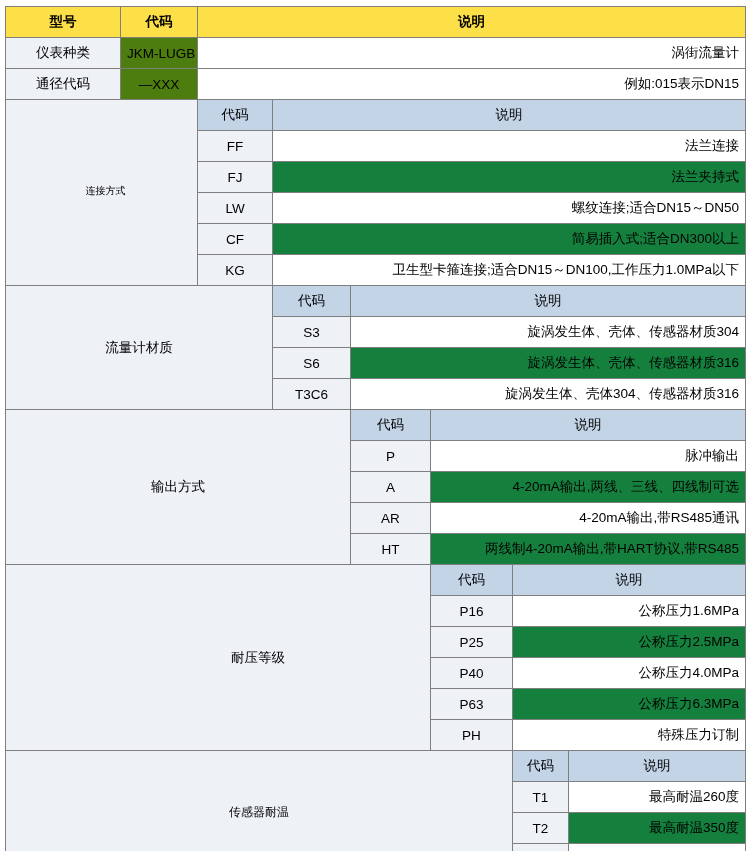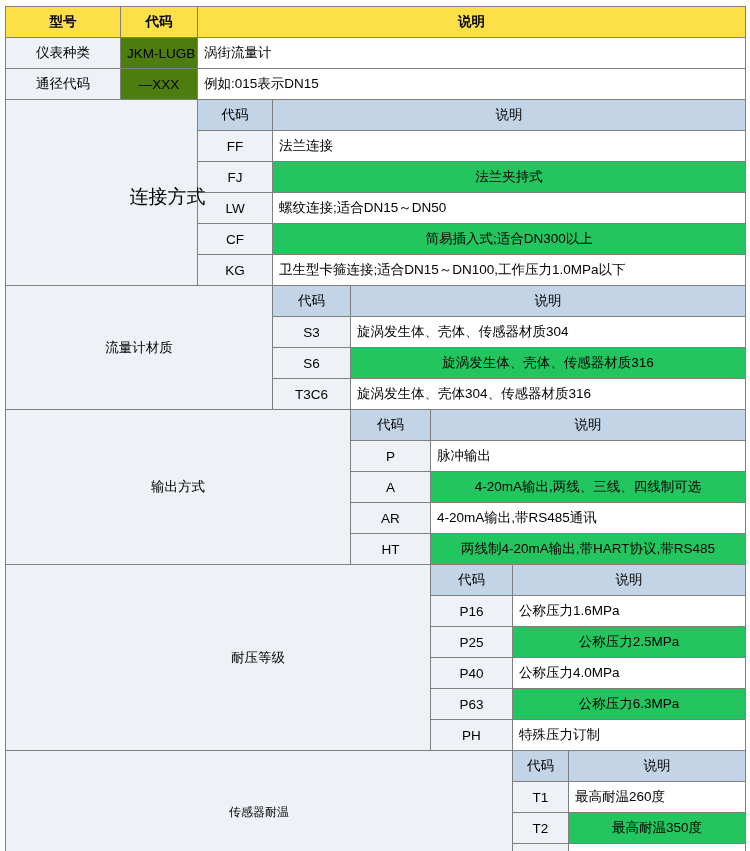--- a/index.html
+++ b/index.html
@@ -46,25 +46,25 @@
     background: #eef2f7;
     text-align: center;
   }
   .cat-cell {
     background: #eef2f7;
     text-align: center;
     font-weight: normal;
   }
   .desc-cell {
     background: #ffffff;
-    text-align: left;
+    text-align: right;
   }
   .desc-cell-tint {
-    background: #22c55e;
-    text-align: center;
+    background: #15803d;
+    text-align: right;
   }
   .blank-cell {
     background: #eef2f7;
     border: 1px solid #7f7f7f;
   }
 </style>
 </head>
 <body>
 
 <table class="spec-table">
@@ -204,18 +204,18 @@
     <td class="desc-cell-tint">最高耐温350度</td>
   </tr>
   <tr>
     <td class="code-cell-alt">T3</td>
     <td class="desc-cell">最高耐温400度</td>
   </tr>
 </tbody>
   </table>
 
 <div id="group-labels" style="position:absolute;top:0;left:0;width:750px;height:851px;pointer-events:none;">
-  <div class="group-label" style="position: absolute; left: 5.5px; width: 200px; text-align: right; font-size: 19px; top: 183.5px;">连接方式</div>
+  <div class="group-label" style="position: absolute; left: 5.5px; width: 200px; text-align: center; font-size: 10px; top: 183.5px;">连接方式</div>
   <div class="group-label" style="position: absolute; left: 5.5px; width: 267px; text-align: center; font-size: 13.5px; top: 338.5px;">流量计材质</div>
   <div class="group-label" style="position: absolute; left: 5.5px; width: 345px; text-align: center; font-size: 13.5px; top: 478px; font-family: Liberation Serif, serif;">输出方式</div>
   <div class="group-label" style="position: absolute; left: 5.5px; width: 425px; text-align: center; font-size: 13.5px; top: 648.5px; padding-left: 40px;">耐压等级</div>
   <div class="group-label" style="position: absolute; left: 5.5px; width: 507px; text-align: center; font-size: 12px; top: 803.5px;">传感器耐温</div>
 </div>
 
 </body></html>

